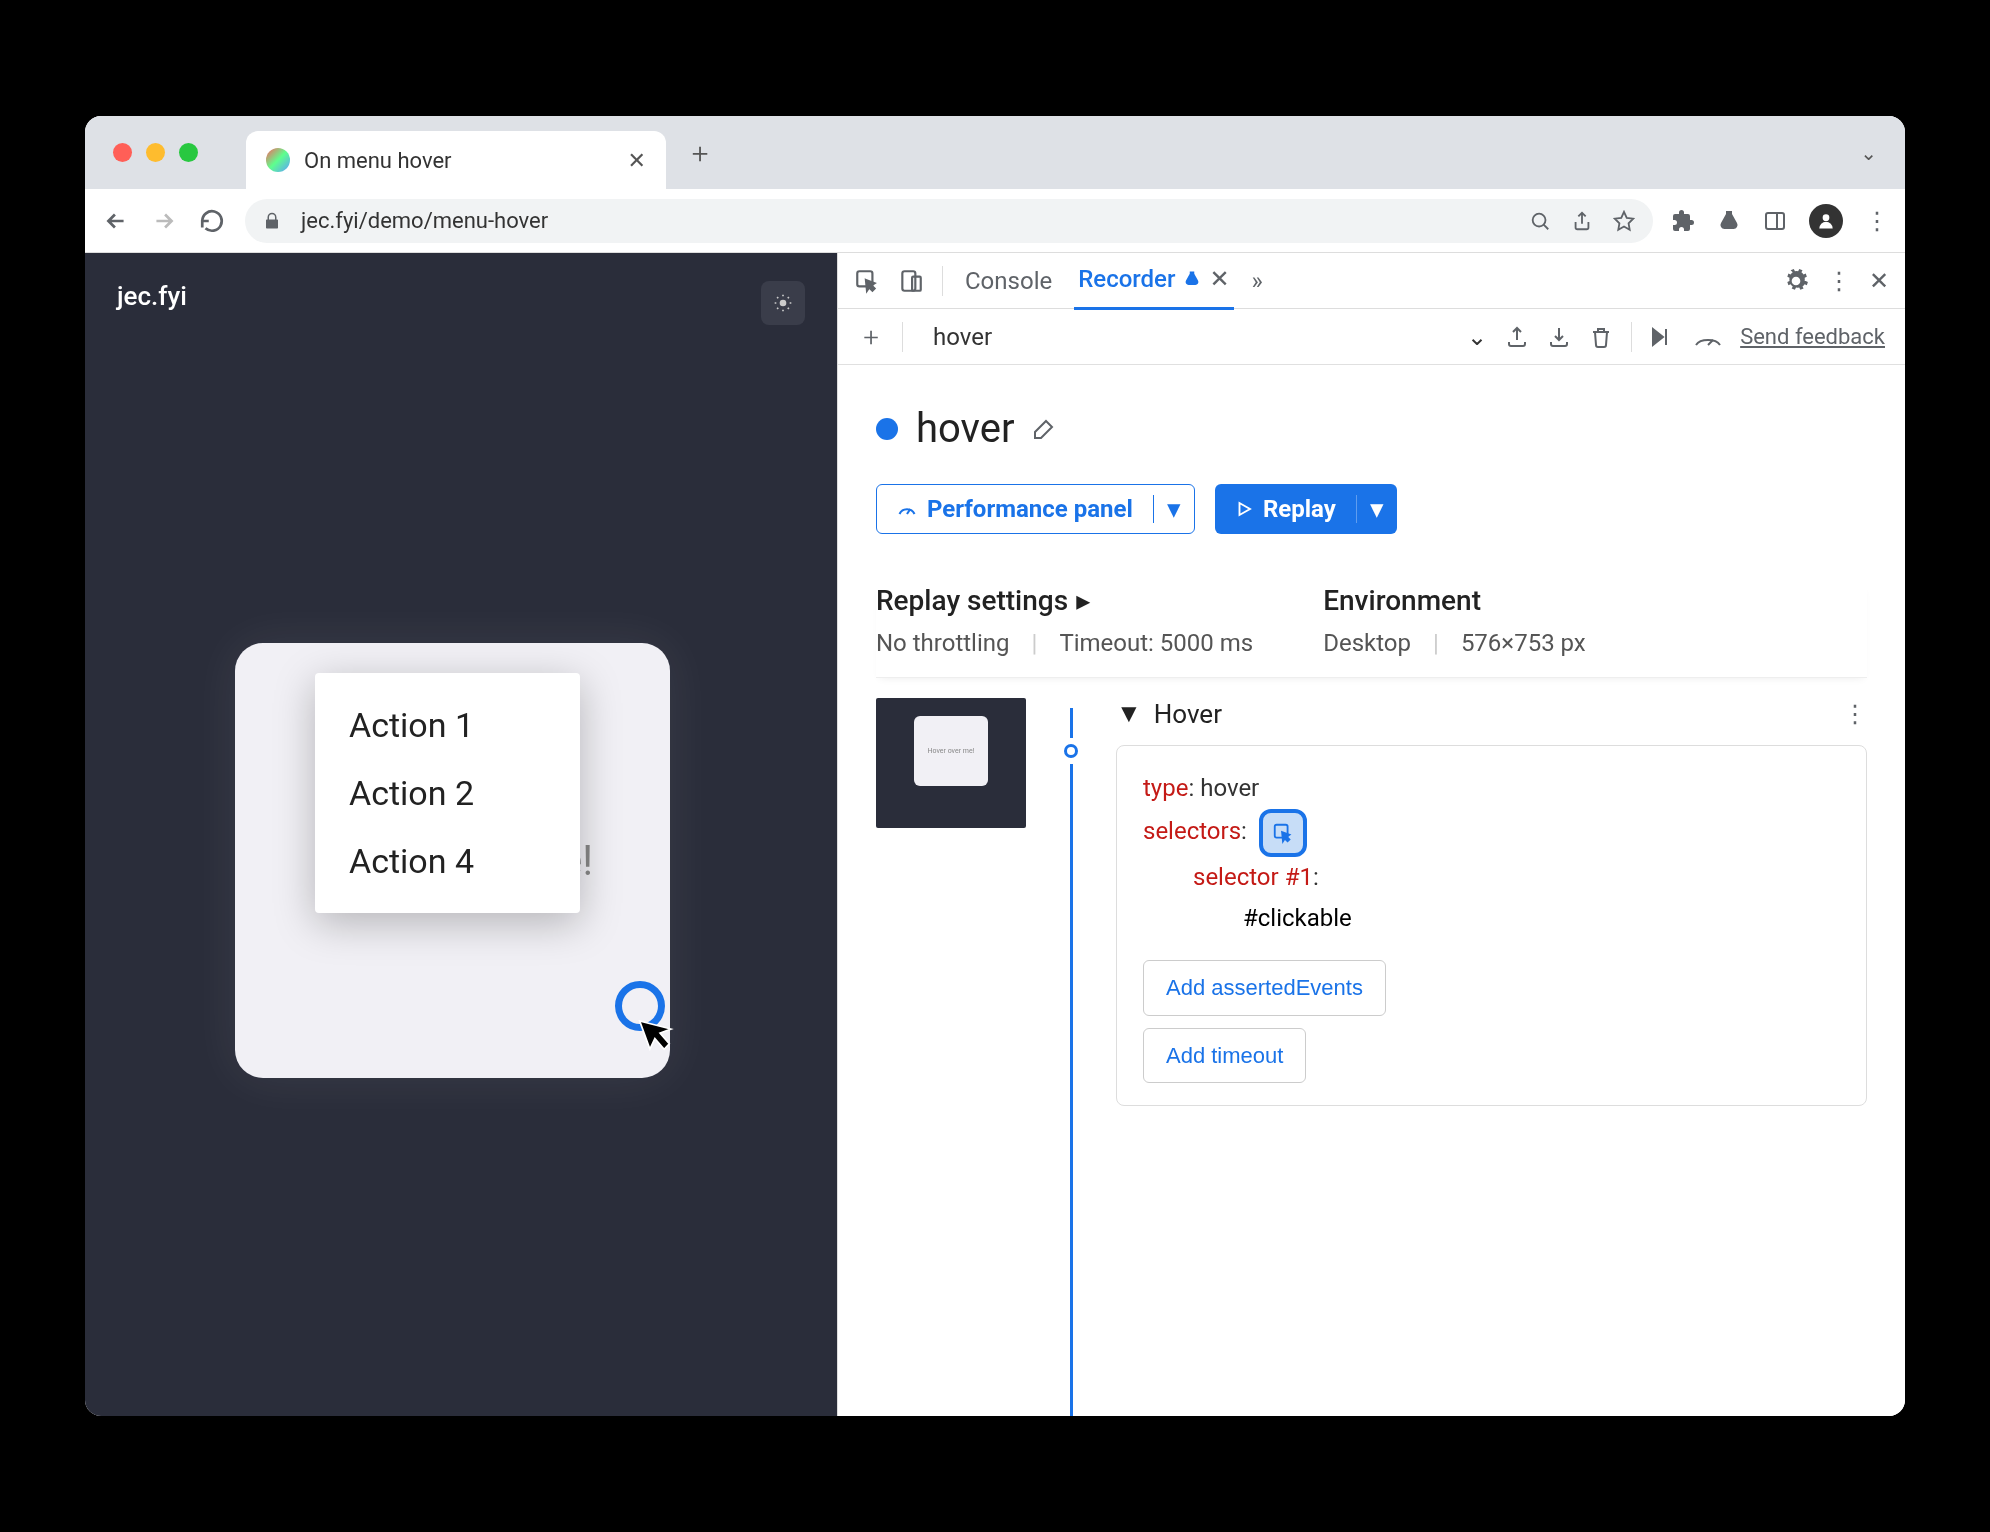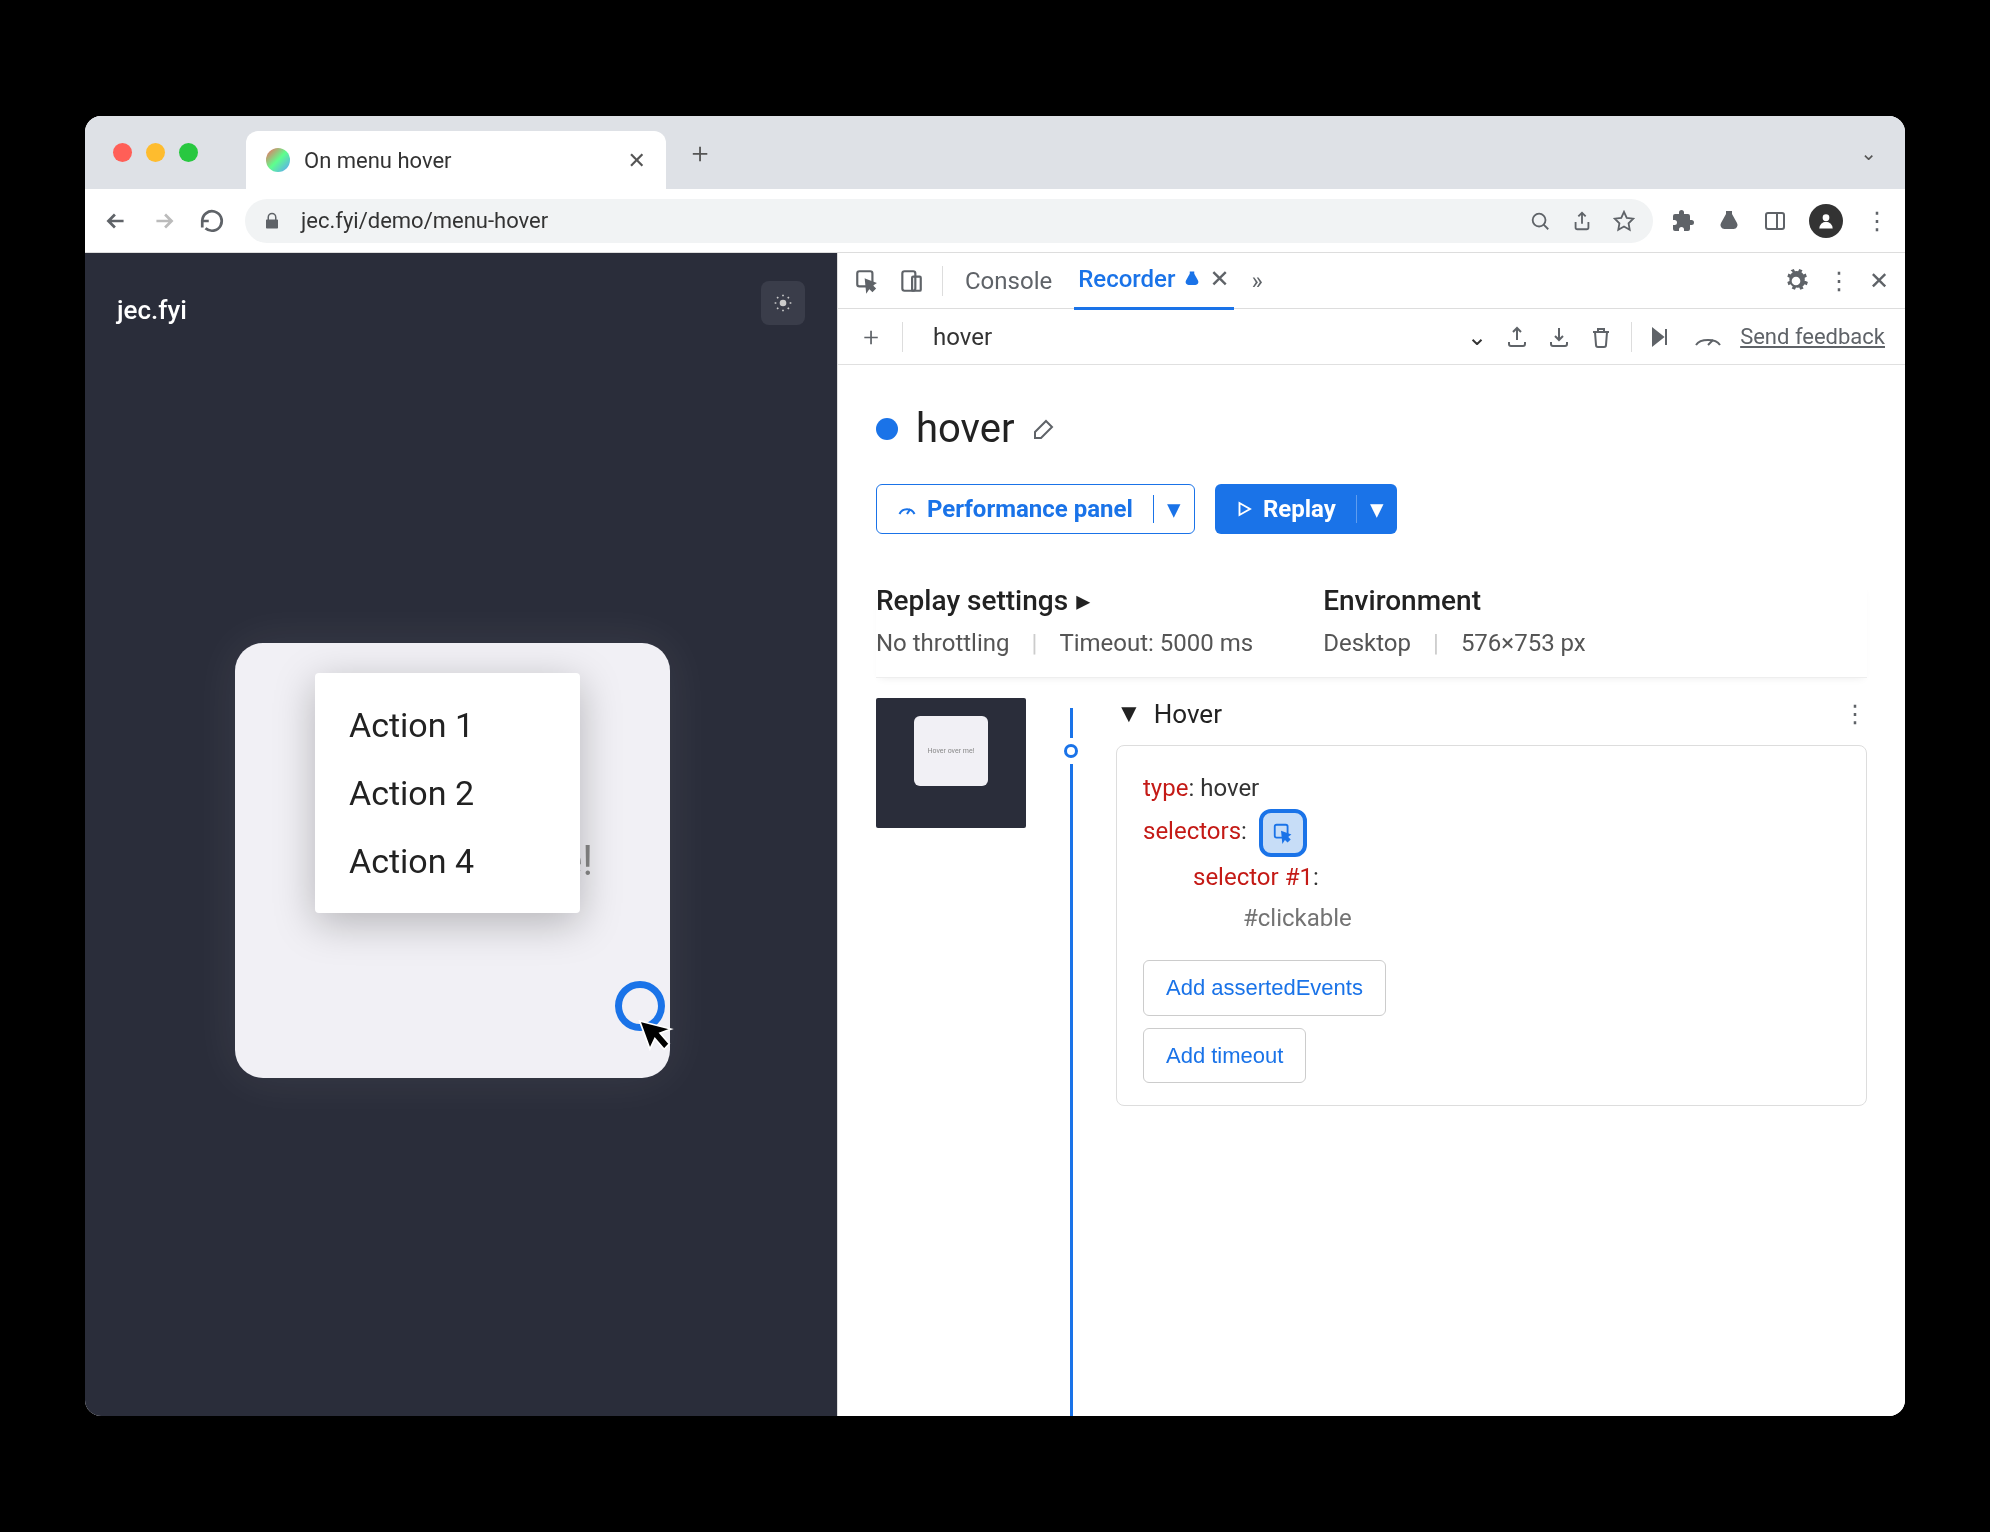--- a/index.html
+++ b/index.html
@@ -163,21 +163,21 @@
     
     .webpage {
       width: 752px;
       background: #2a2d3a;
       position: relative;
       color: #fff;
     }
     .webpage-header {
       display: flex;
       justify-content: space-between;
-      align-items: flex-end;
+      align-items: flex-start;
       padding: 28px 32px;
     }
     .site-name {
       font-size: 26px;
       font-weight: 500;
     }
     .theme-toggle {
       width: 44px;
       height: 44px;
       background: #3a3d4a;
@@ -481,21 +481,21 @@
       border: 4px solid #1a73e8;
       border-radius: 12px;
       background: #c7ddf7;
       align-items: center;
       justify-content: center;
       color: #1a73e8;
       vertical-align: middle;
       margin-left: 6px;
     }
     .selector-indent { padding-left: 50px; }
-    .selector-indent2 { padding-left: 100px; color: #737373; }
+    .selector-indent2 { padding-left: 100px; color: #000000; }
     .add-btn {
       display: inline-block;
       border: 1.5px solid #ccc;
       border-radius: 6px;
       padding: 8px 22px;
       font-size: 22px;
       color: #1a73e8;
       font-weight: 500;
       margin-top: 12px;
       margin-right: 10px;

